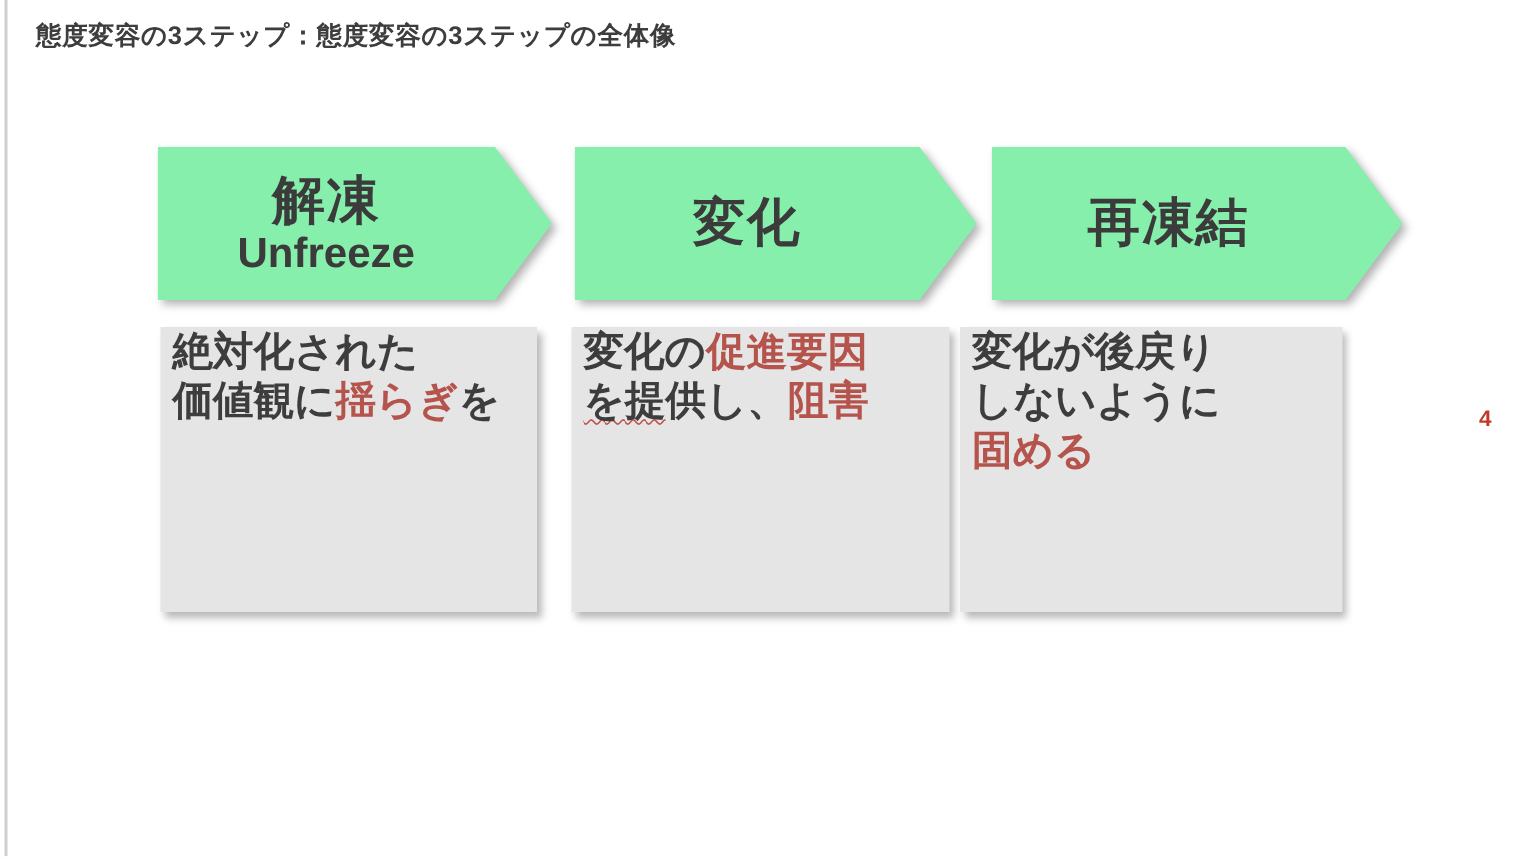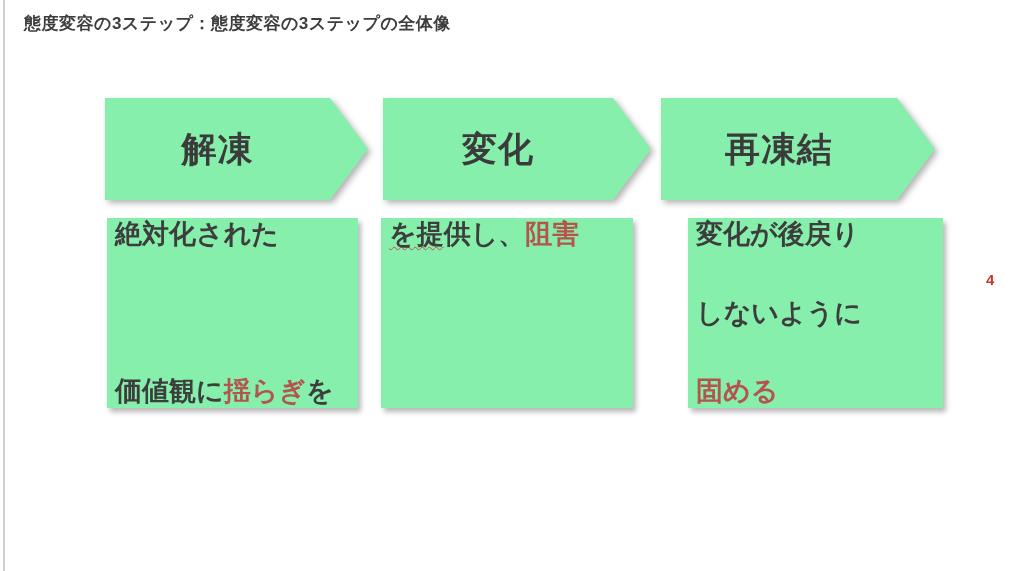--- a/index.html
+++ b/index.html
@@ -33,28 +33,28 @@
     box-sizing:border-box;padding-right:38px;
   }
   .arrow-ja{font-size:35px;font-weight:bold;color:#3b3b3b;line-height:40px;letter-spacing:1px;}
   .arrow-en{font-size:28px;font-weight:bold;color:#3b3b3b;line-height:30px;}
   #arrow-0{left:105px;width:263px;}
   #arrow-1{left:383px;width:268px;}
   #arrow-2{left:661px;width:274px;}
   
   .desc-box{
     position:absolute;top:218px;height:190px;
-    background:#86efac;
+    background:#e5e5e5;
     box-shadow:3px 4px 5px rgba(0,0,0,0.28);
-    display:flex;flex-direction:column;justify-content:space-between;
+    display:flex;flex-direction:column;justify-content:flex-start;
     box-sizing:border-box;padding-left:8px;
   }
   #box-0{left:107px;width:251px;}
   #box-1{left:381px;width:252px;}
-  #box-2{left:688px;width:255px;}
+  #box-2{left:640px;width:255px;}
   .desc-line{
     font-size:27px;font-weight:bold;line-height:33px;
     color:#3d3d3d;white-space:nowrap;
   }
   .red{color:#b5534d;}
   .wavy{
     text-decoration-line:underline;
     text-decoration-style:wavy;
     text-decoration-color:#c0544e;
     text-decoration-thickness:1px;
@@ -70,38 +70,40 @@
 
 <div class="slide">
 
   <div class="left-edge-line"></div>
 
   <div class="slide-title">態度変容の3ステップ：態度変容の3ステップの全体像</div>
 
   <div class="arrow-wrap" id="arrow-0">
     <div class="arrow">
       <div class="arrow-ja">解凍</div>
+      <div class="arrow-en">Unfreeze</div>
     </div>
   </div>
   <div class="arrow-wrap" id="arrow-1">
     <div class="arrow">
       <div class="arrow-ja">変化</div>
     </div>
   </div>
   <div class="arrow-wrap" id="arrow-2">
     <div class="arrow">
       <div class="arrow-ja">再凍結</div>
     </div>
   </div>
 
   <div class="desc-box" id="box-0">
       <div class="desc-line"><span>絶対化された</span></div>
       <div class="desc-line"><span>価値観に</span><span class="red">揺らぎ</span><span>を</span></div>
     </div>
   <div class="desc-box" id="box-1">
+      <div class="desc-line"><span>変化の</span><span class="red">促進要因</span></div>
       <div class="desc-line"><span class="wavy">を提</span><span>供し、</span><span class="red">阻害</span></div>
     </div>
   <div class="desc-box" id="box-2">
       <div class="desc-line"><span>変化が後戻り</span></div>
       <div class="desc-line"><span>しないように</span></div>
       <div class="desc-line"><span class="red">固める</span></div>
     </div>
 
   <div class="page-number">4</div>
 

